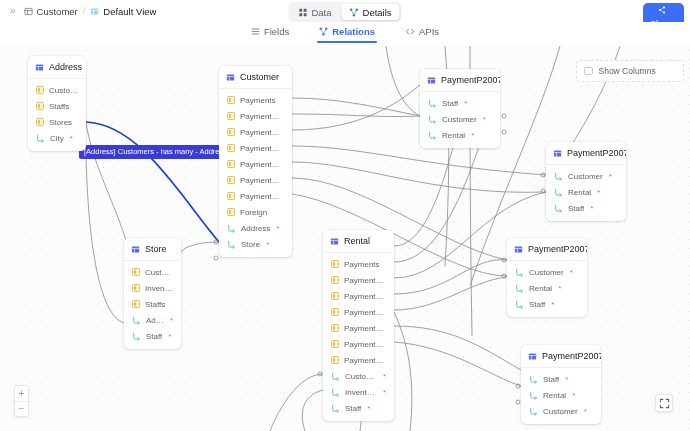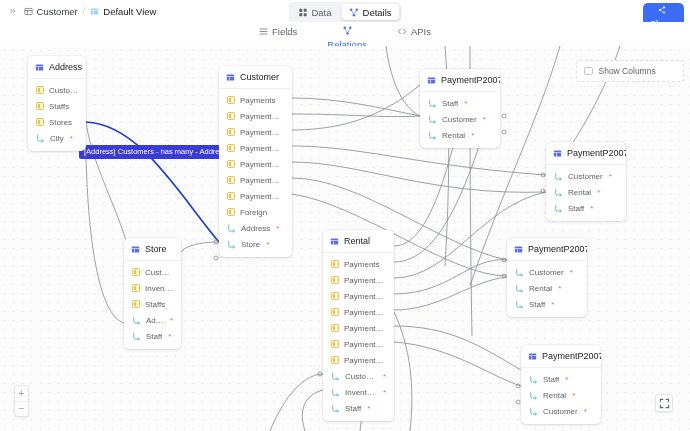--- a/index.html
+++ b/index.html
@@ -69,21 +69,21 @@
     display: flex; align-items: flex-start; justify-content: center;
     gap: 26px;
     background: #fff;
   }
   .tab {
     display: flex; align-items: center; gap: 4px;
     font-size: 9.5px; color: #5f6368;
     padding: 4px 2px 6px; cursor: pointer;
     position: relative;
   }
-  .tab.on { color: #3b6ef5; font-weight: normal; flex-direction: column; }
+  .tab.on { color: #3b6ef5; font-weight: bold; }
   .tab.on::after {
     content: ""; position: absolute;
     left: 0; right: 0; bottom: 0; height: 1.7px;
     background: #3b6ef5; border-radius: 2px;
   }
   .divider {
     position: absolute; left: 0; top: 45.5px;
     width: 690px; height: 1px; background: #e8eaed;
   }
 

